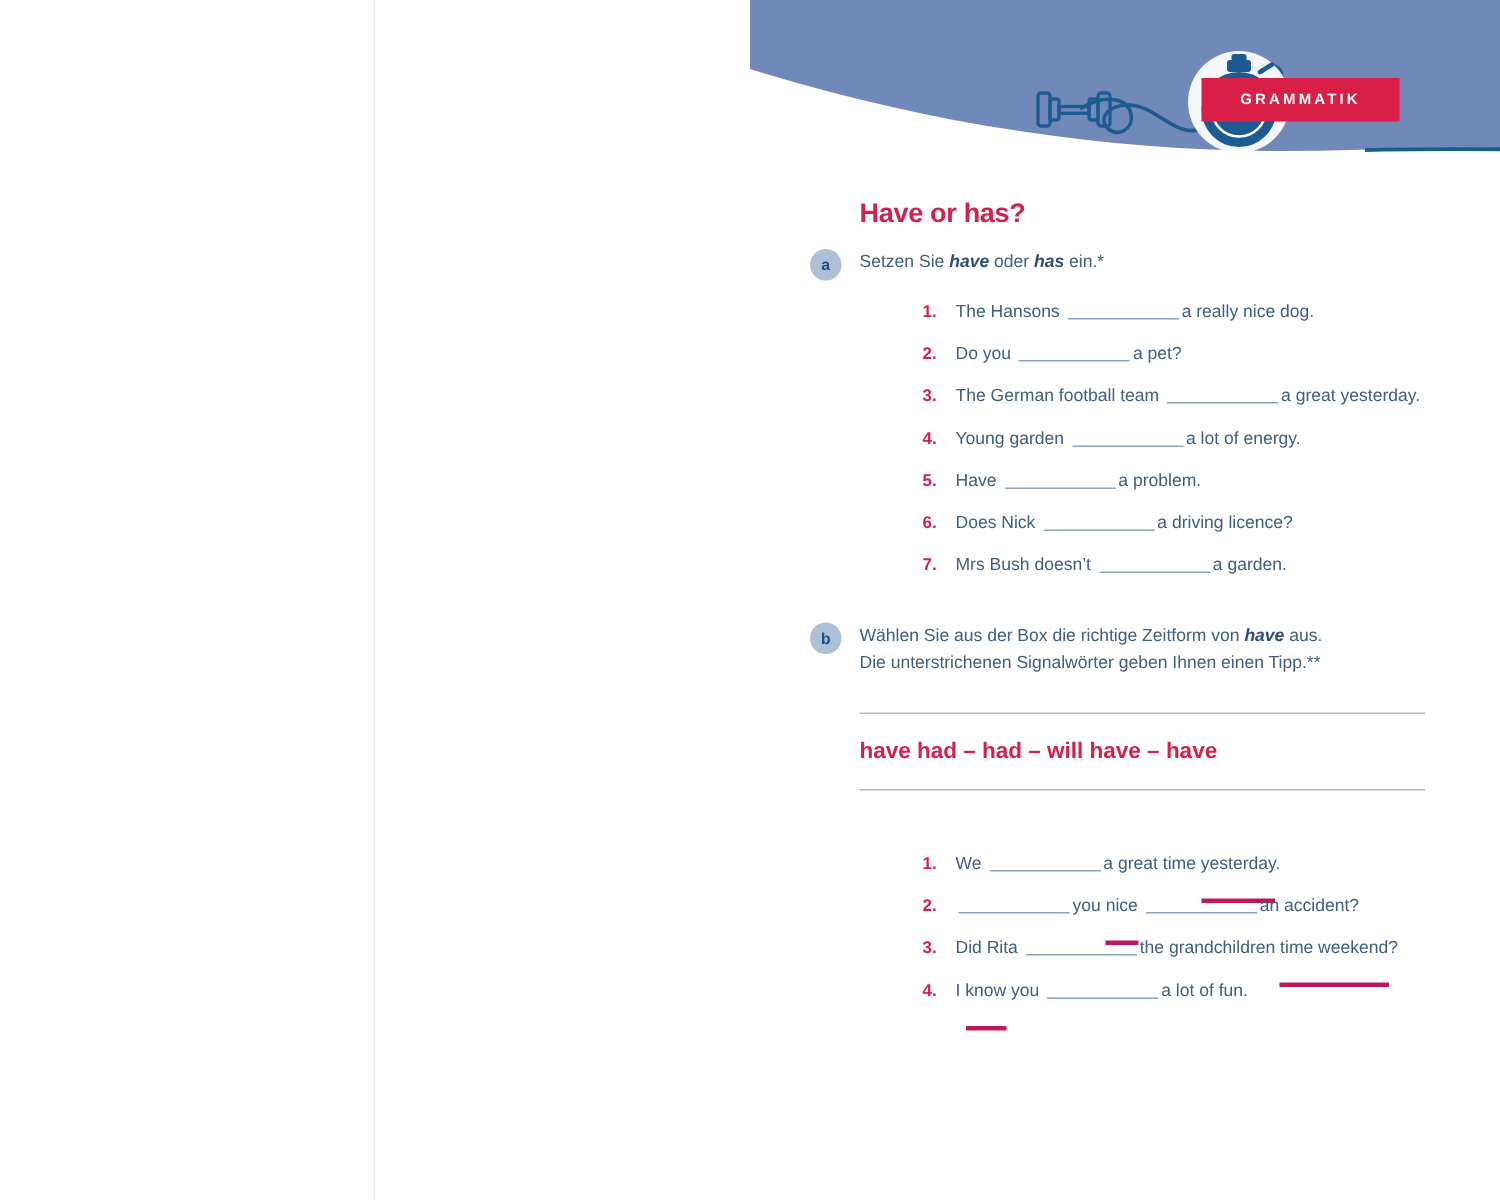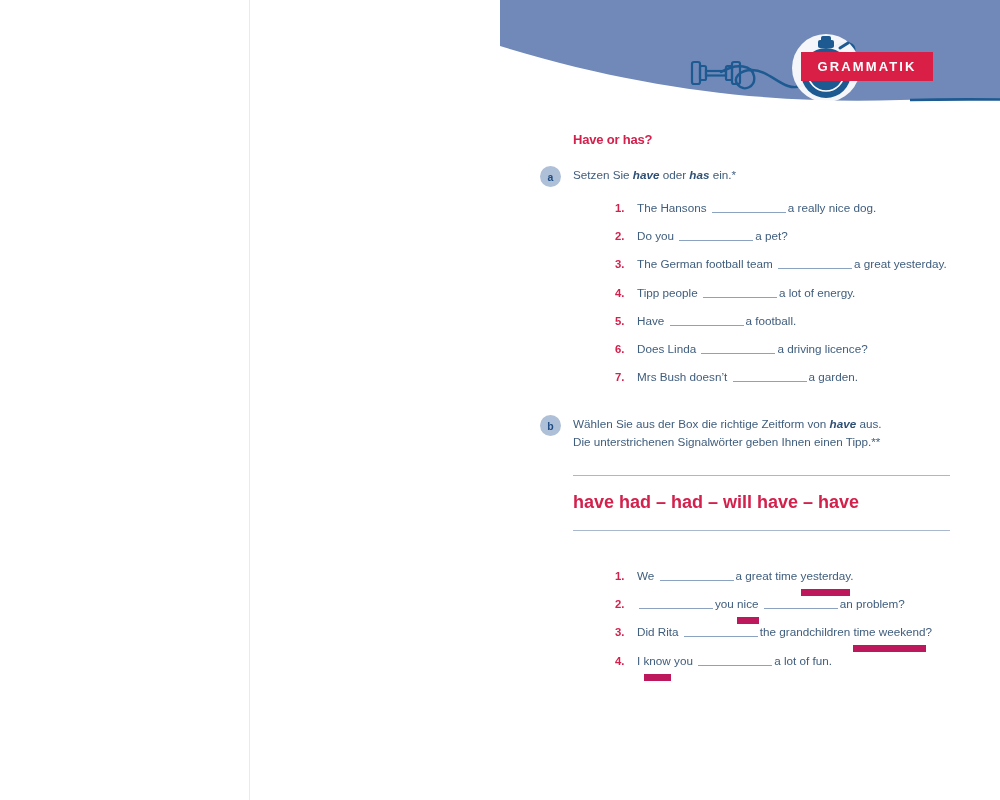--- a/index.html
+++ b/index.html
@@ -55,39 +55,39 @@
     top: 52px;
     width: 132px;
     height: 29px;
     background: #da1f47;
     display: flex;
     align-items: center;
     justify-content: center;
   }
   #grammatik-tag span {
     color: #ffffff;
-    font-size: 13px;
+    font-size: 10px;
     font-weight: bold;
     letter-spacing: 2.1px;
   }
 
   
   #content {
     position: absolute;
     left: 250px;
     top: 120px;
     width: 750px;
   }
 
   #page-title {
     position: absolute;
     left: 73px;
     top: 12px;
     color: #d3204c;
-    font-size: 13px;
+    font-size: 18px;
     font-weight: bold;
     letter-spacing: -0.2px;
   }
 
   .task {
     position: absolute;
     left: 40px;
     width: 660px;
   }
   #task-a { top: 46px; }
@@ -144,39 +144,39 @@
     font-size: 11.3px;
   }
   .blank {
     display: inline-block;
     border-bottom: 1px solid #8ba3c0;
     vertical-align: 2px;
     margin: 0 2px;
   }
   .blank.w1 { width: 74px; }
   .u {
-    border-bottom: 7px solid #be185d;
-    padding-bottom: 7px;
+    border-bottom: 3px solid #be185d;
+    padding-bottom: 17px;
   }
 
   
   #word-box {
     position: absolute;
     left: 73px;
     top: 355px;
     width: 377px;
   }
   #word-box .rule {
     height: 1px;
     background: #a9b8cd;
   }
   #word-box .words {
     padding: 16px 0 17px 0;
     color: #d3204c;
-    font-size: 18px;
+    font-size: 15px;
     font-weight: bold;
   }
 </style>
 </head>
 <body>
 
 <div id="spine-line"></div>
 
 <div id="page-sheet">
 
@@ -224,33 +224,33 @@
 
     <div id="page-title">Have or has?</div>
 
     <div class="task" id="task-a">
       <div class="task-badge">a</div>
       <div class="task-instruction">Setzen Sie <b>have</b> oder <b>has</b> ein.*</div>
       <div class="items" id="items-a">
           <div class="item"><span class="num">1.</span><span>The Hansons </span><span class="blank w1">&nbsp;</span><span>a really nice dog. </span></div>
           <div class="item"><span class="num">2.</span><span>Do you </span><span class="blank w1">&nbsp;</span><span>a pet? </span></div>
           <div class="item"><span class="num">3.</span><span>The German football team </span><span class="blank w1">&nbsp;</span><span>a great yesterday. </span></div>
-          <div class="item"><span class="num">4.</span><span>Tipp people </span><span class="blank w1">&nbsp;</span><span>a lot of energy. </span></div>
-          <div class="item"><span class="num">5.</span><span>Have </span><span class="blank w1">&nbsp;</span><span>a football. </span></div>
-          <div class="item"><span class="num">6.</span><span>Does Linda </span><span class="blank w1">&nbsp;</span><span>a driving licence? </span></div>
+          <div class="item"><span class="num">4.</span><span>Young garden </span><span class="blank w1">&nbsp;</span><span>a lot of energy. </span></div>
+          <div class="item"><span class="num">5.</span><span>Have </span><span class="blank w1">&nbsp;</span><span>a problem. </span></div>
+          <div class="item"><span class="num">6.</span><span>Does Nick </span><span class="blank w1">&nbsp;</span><span>a driving licence? </span></div>
           <div class="item"><span class="num">7.</span><span>Mrs Bush doesn’t </span><span class="blank w1">&nbsp;</span><span>a garden. </span></div>
         </div>
     </div>
 
     <div class="task" id="task-b">
       <div class="task-badge">b</div>
       <div class="task-instruction">Wählen Sie aus der Box die richtige Zeitform von <b>have</b> aus.<br>Die unterstrichenen Signalwörter geben Ihnen einen Tipp.**</div>
       <div class="items" id="items-b">
           <div class="item"><span class="num">1.</span><span>We </span><span class="blank w1">&nbsp;</span><span>a great time </span><span class="u">yesterday</span><span>.</span></div>
-          <div class="item"><span class="num">2.</span><span class="blank w1">&nbsp;</span><span>you </span><span class="u">nice</span> <span class="blank w1">&nbsp;</span><span>an problem? </span></div>
+          <div class="item"><span class="num">2.</span><span class="blank w1">&nbsp;</span><span>you </span><span class="u">nice</span> <span class="blank w1">&nbsp;</span><span>an accident? </span></div>
           <div class="item"><span class="num">3.</span><span>Did Rita </span><span class="blank w1">&nbsp;</span><span>the grandchildren </span><span class="u">time weekend</span><span>?</span></div>
           <div class="item"><span class="num">4.</span><span>I </span><span class="u">know</span> <span>you </span><span class="blank w1">&nbsp;</span><span>a lot of fun. </span></div>
         </div>
     </div>
 
     <div id="word-box">
       <div class="rule"></div>
       <div class="words">have had – had – will have – have</div>
       <div class="rule"></div>
     </div>

